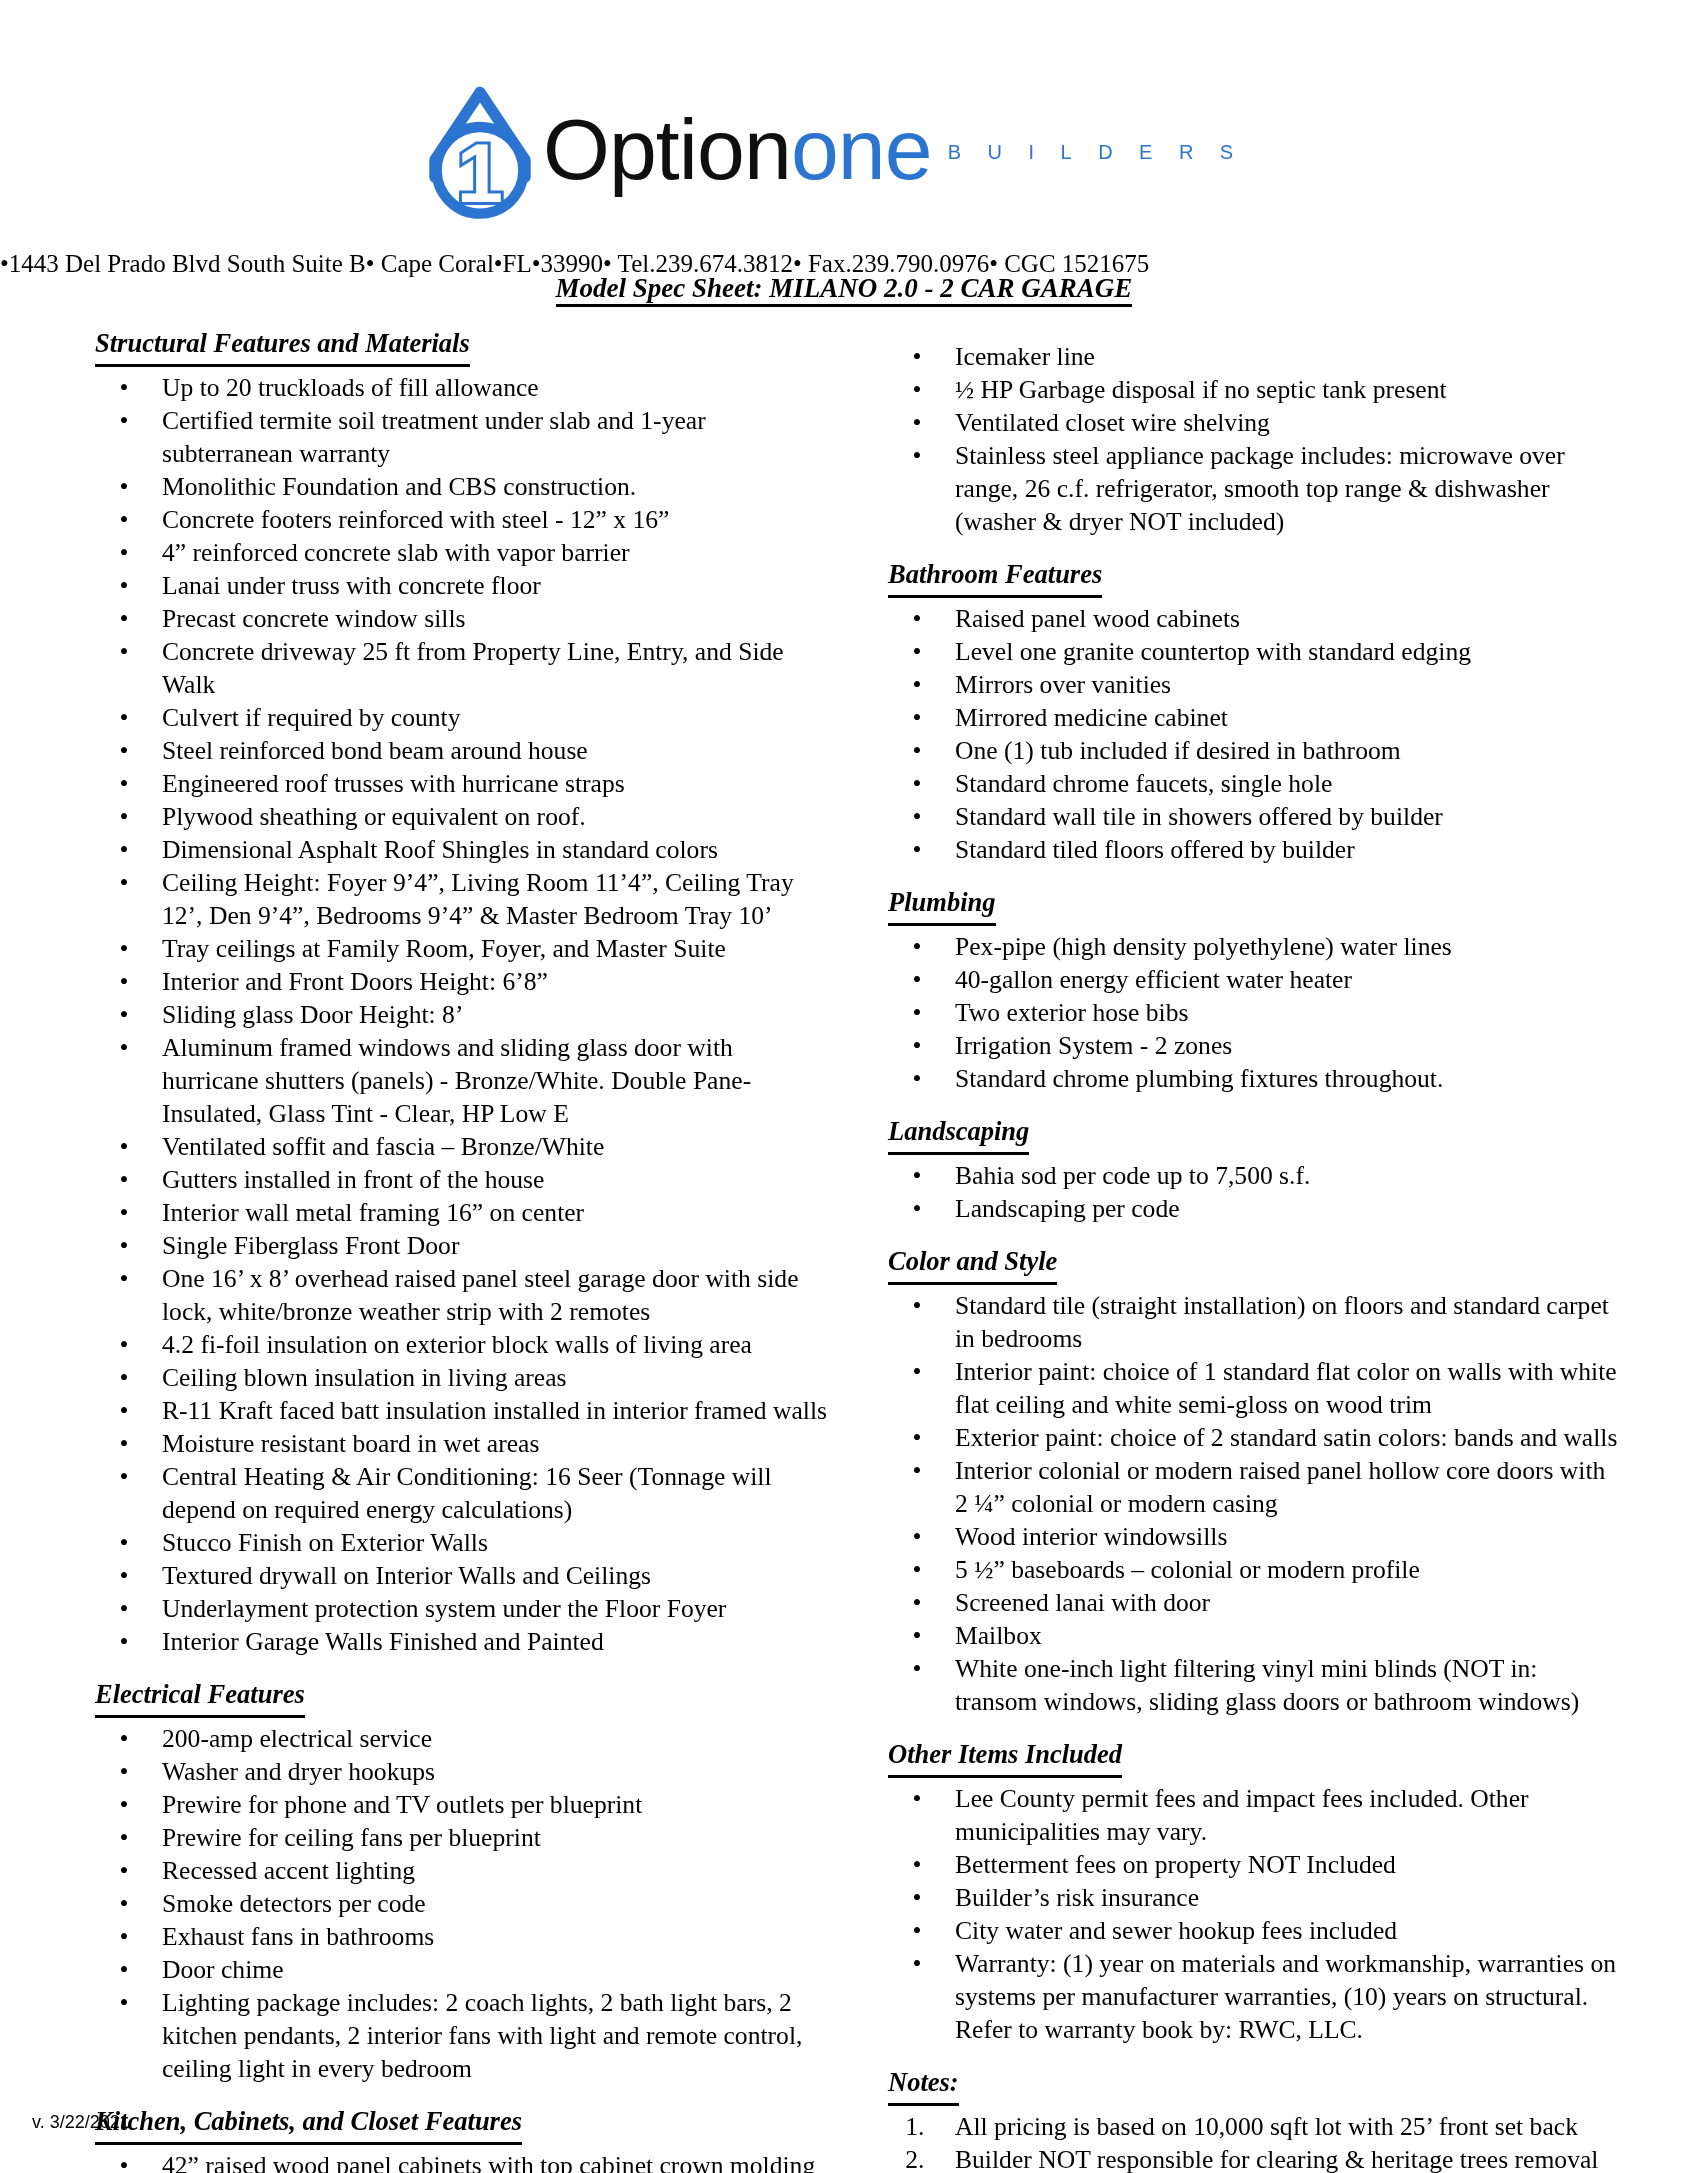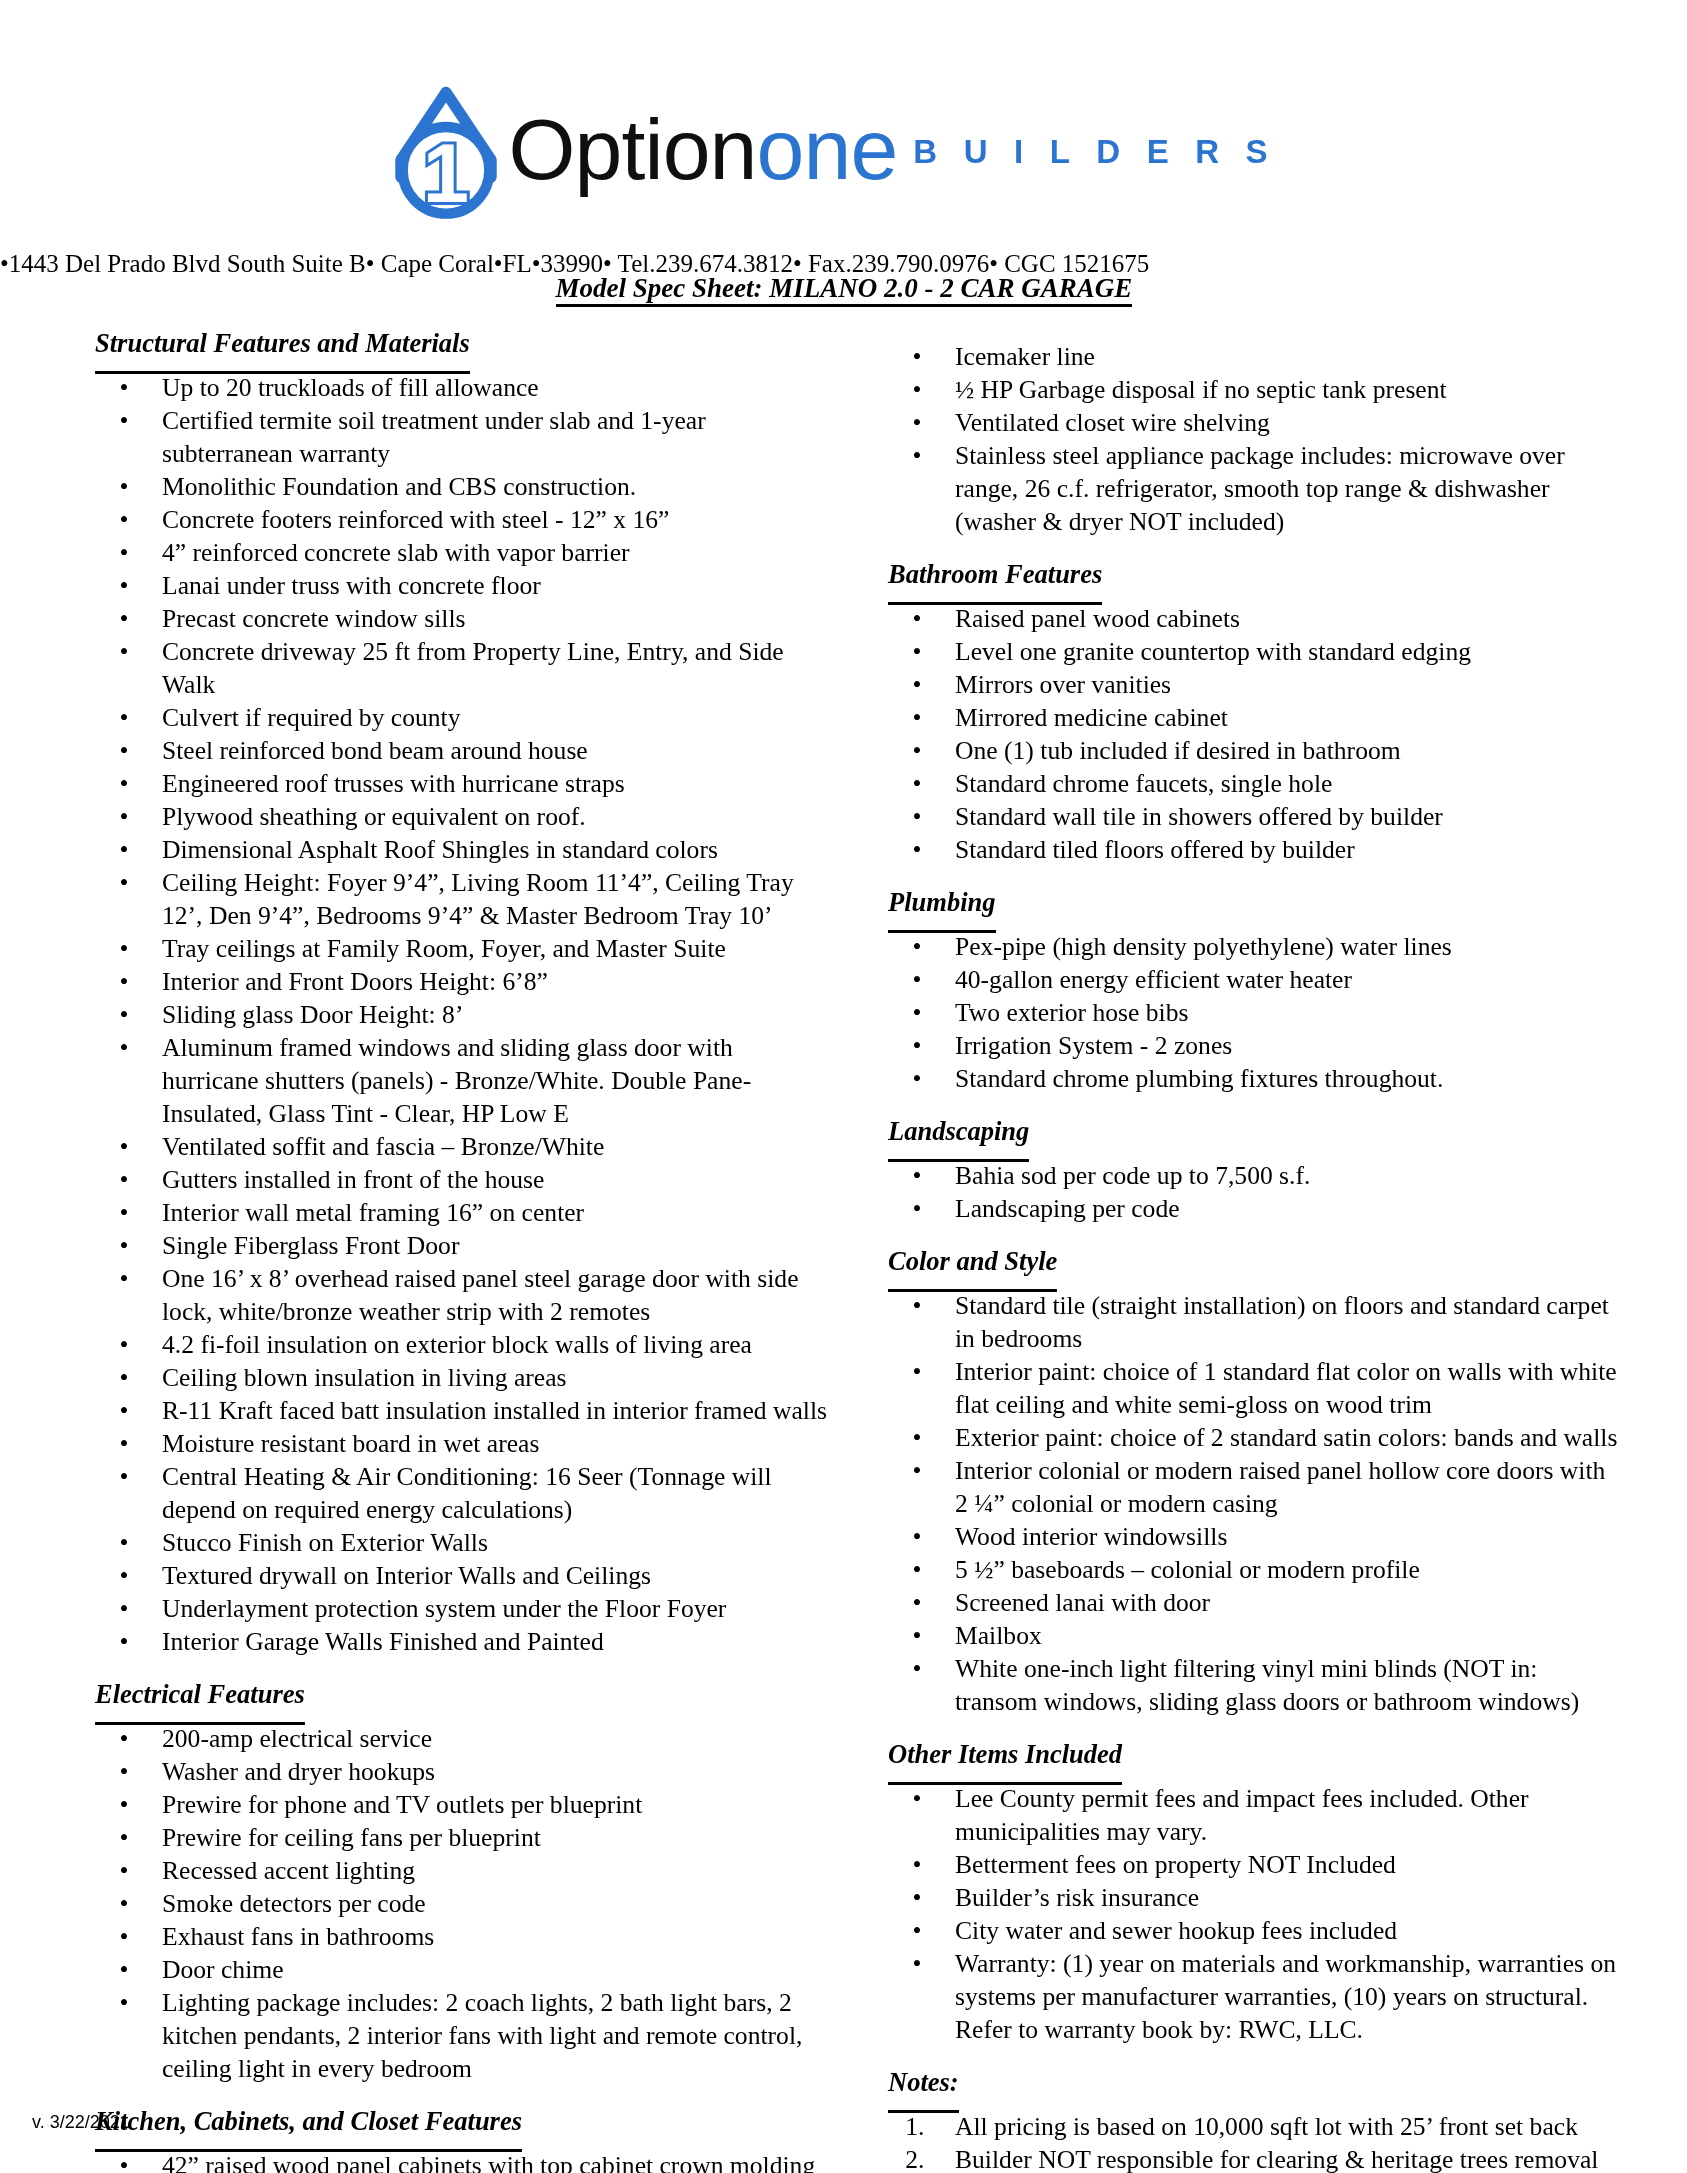--- a/index.html
+++ b/index.html
@@ -7,32 +7,32 @@
     width:1688px;height:2174px;position:relative;background:#ffffff;
     font-family:"Liberation Serif",serif;color:#000;overflow:hidden;margin:0 auto;
   }
   
   .logo-row{position:absolute;top:78px;left:0;width:100%;display:flex;justify-content:center;align-items:flex-start;gap:10.6px;}
   .logo-icon{width:104px;height:150px;flex:0 0 auto;}
   .brand-block{display:flex;flex-direction:row;align-items:center;margin-top:28px;}
   .brand{font-family:"Liberation Sans",sans-serif;font-size:86px;line-height:1.0;letter-spacing:-0.9px;white-space:nowrap;}
   .brand .black{color:#0f0f0f;}
   .brand .blue{color:#2b75d0;}
-  .brand-sub{font-family:"Liberation Sans",sans-serif;color:#2b75d0;font-size:33px;font-weight:bold;
+  .brand-sub{font-family:"Liberation Sans",sans-serif;color:#2b75d0;font-size:20px;font-weight:normal;
              letter-spacing:26.5px;margin-top:6px;text-indent:16px;white-space:nowrap;}
   .address{position:absolute;top:250px;left:0;width:100%;text-align:left;font-size:25px;}
   .doc-title{position:absolute;top:273px;left:0;width:100%;text-align:center;font-size:27px;font-weight:bold;font-style:italic;}
   .doc-title .hu{border-bottom:3.5px solid #000;padding-bottom:0.9px;}
   
   .col{position:absolute;top:328px;width:748px;}
   .col-left{left:95px;}
   .col-right{left:888px;}
   .section + .section{margin-top:21px;}
   .section-heading{margin:0 0 7px 0;font-size:26.5px;font-weight:bold;font-style:italic;}
-  .section-heading .hu{border-bottom:3.5px solid #000;padding-bottom:13px;}
+  .section-heading .hu{border-bottom:3.5px solid #000;padding-bottom:6px;}
   .list{list-style:none;margin:12px;padding:0;font-size:25.6px;line-height:33px;}
   .list li{position:relative;padding-left:55px;}
   .bullet li::before{content:"\2022";position:absolute;left:12.4px;top:0;}
   .numbered{counter-reset:note;}
   .numbered li{counter-increment:note;}
   .numbered li::before{content:counter(note) ".";position:absolute;left:5.3px;top:0;}
   
   .footer{position:absolute;left:32px;top:2112px;font-family:"Liberation Sans",sans-serif;font-size:18px;}
 </style>
 </head>

